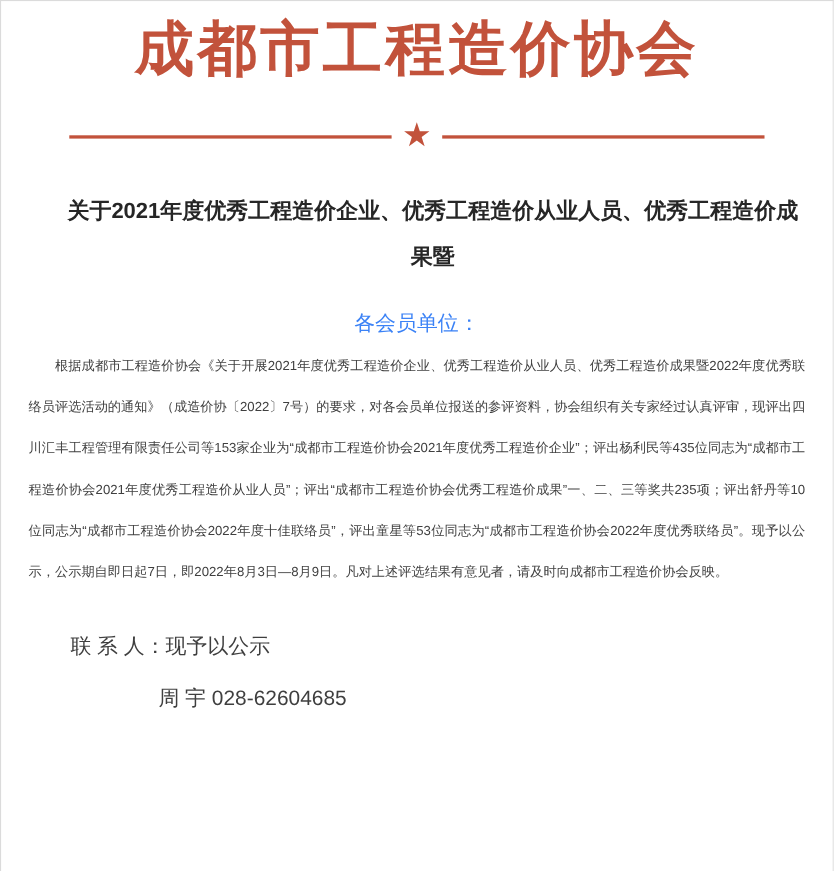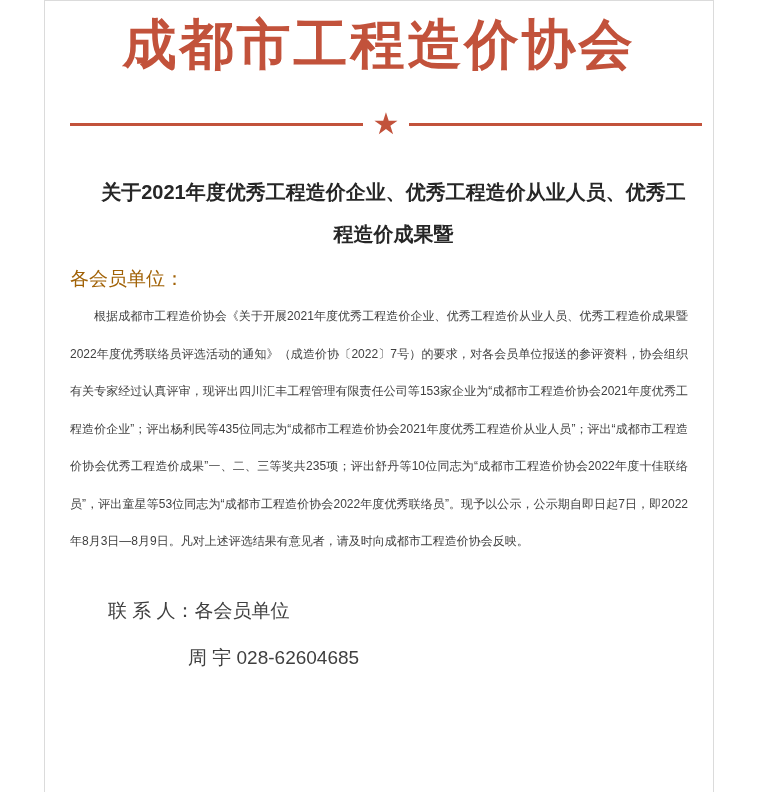--- a/index.html
+++ b/index.html
@@ -1,21 +1,21 @@
 <!DOCTYPE html>
 <html style="--accent: #c2523b;"><head>
 <meta charset="utf-8">
 <style>
   * { margin: 0; padding: 0; box-sizing: border-box; }
   html, body {
     background: #ffffff;
     font-family: "Liberation Sans", "DejaVu Sans", sans-serif;
   }
   .page {
-    width: 670px;
+    width: 758px;
     height: 792px;
     margin: 0 auto;
     background: #ffffff;
     border: 1px solid #dbdbdb;
     border-bottom: none;
     padding: 0 25px;
     overflow: hidden;
   }
   
   .org-header {
@@ -53,24 +53,25 @@
     margin-top: 30px;
     text-align: center;
     font-size: 20px;
     font-weight: bold;
     line-height: 42px;
     color: #262626;
   }
   .doc-title span { display: block; margin-left: 29px; }
   
   .salutation {
-    margin-top: 10px;
+    margin-top: 26px;
     font-size: 19px;
     line-height: 28px;
-    color: #a16207;
+    color: #3b82f6;
+    text-align: center;
   }
   
   .body-text {
     margin-top: 5px;
     font-size: 12px;
     line-height: 37.5px;
     color: #3f3f3f;
     text-align: justify;
     text-indent: 2em;
   }
@@ -105,17 +106,17 @@
 
   <h1 class="doc-title">
     <span>关于2021年度优秀工程造价企业、优秀工程造价从业人员、优秀工程造价成果暨</span>
   </h1>
 
   <p class="salutation">各会员单位：</p>
 
   <p class="body-text">根据成都市工程造价协会《关于开展2021年度优秀工程造价企业、优秀工程造价从业人员、优秀工程造价成果暨2022年度优秀联络员评选活动的通知》（成造价协〔2022〕7号）的要求，对各会员单位报送的参评资料，协会组织有关专家经过认真评审，现评出四川汇丰工程管理有限责任公司等153家企业为“成都市工程造价协会2021年度优秀工程造价企业”；评出杨利民等435位同志为“成都市工程造价协会2021年度优秀工程造价从业人员”；评出“成都市工程造价协会优秀工程造价成果”一、二、三等奖共235项；评出舒丹等10位同志为“成都市工程造价协会2022年度十佳联络员”，评出童星等53位同志为“成都市工程造价协会2022年度优秀联络员”。现予以公示，公示期自即日起7日，即2022年8月3日—8月9日。凡对上述评选结果有意见者，请及时向成都市工程造价协会反映。</p>
 
   <div class="contact">
-    <p class="contact-line1">联 系 人：各会员单位</p>
+    <p class="contact-line1">联 系 人：现予以公示</p>
     <p class="contact-line2">周 宇  028-62604685</p>
   </div>
 
 </div>
 
 </body></html>

